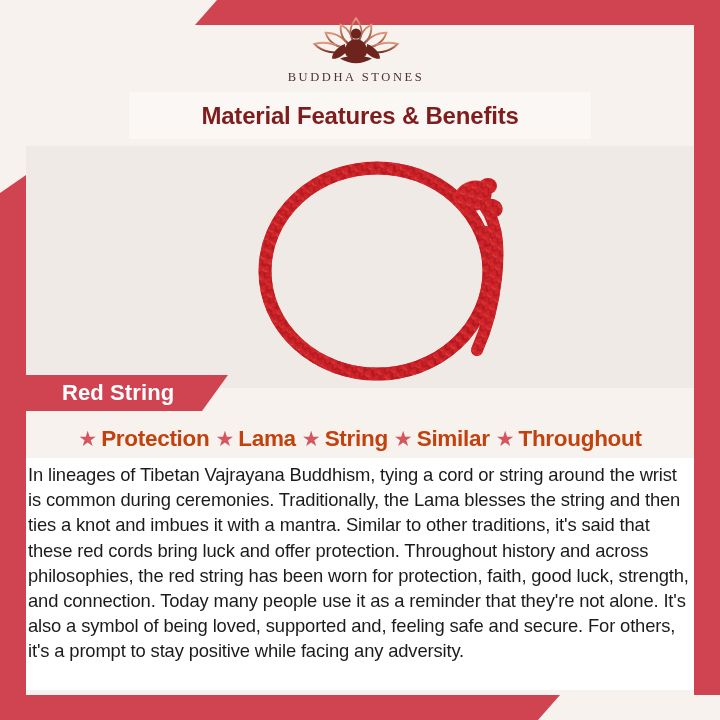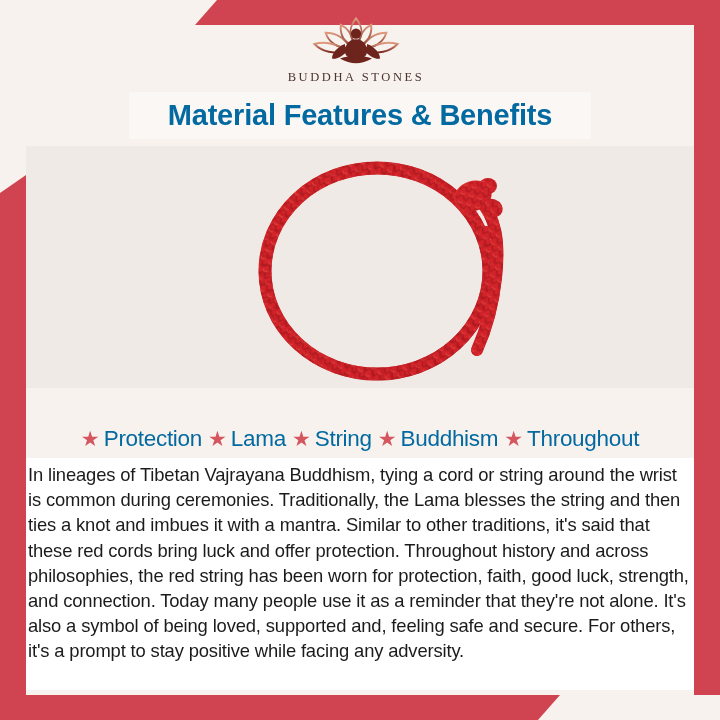--- a/index.html
+++ b/index.html
@@ -90,23 +90,23 @@
     left: 129px;
     width: 462px;
     height: 47px;
     background: #fbf7f4;
     display: flex;
     align-items: center;
     justify-content: center;
   }
   .title-text {
     font-family: "Liberation Sans", sans-serif;
-    font-size: 29px;
+    font-size: 24px;
     font-weight: bold;
-    color: #0369a1;
+    color: #7f1d1d;
     letter-spacing: -0.2px;
     white-space: nowrap;
   }
 
   
   .photo {
     position: absolute;
     top: 146px;
     left: 26px;
     width: 668px;
@@ -162,23 +162,23 @@
     white-space: nowrap;
   }
   .star {
     color: #d4565f;
     font-size: 21px;
     line-height: 1;
     position: relative;
     top: -1px;
   }
   .benefit-label {
-    color: #0369a1;
+    color: #c2410c;
     font-size: 22.5px;
-    font-weight: normal;
+    font-weight: bold;
     letter-spacing: -0.3px;
   }
 
   
   .body-copy {
     position: absolute;
     top: 458px;
     left: 26px;
     width: 668px;
     height: 232px;
@@ -266,37 +266,40 @@
         <ellipse cx="254" cy="48" rx="9" ry="8" fill="#d2232a"></ellipse>
         <ellipse cx="254" cy="48" rx="8.4" ry="7.4" fill="url(#braid)" opacity="0.9"></ellipse>
         <ellipse cx="258" cy="70" rx="11" ry="9" fill="#c11e24" transform="rotate(20 258 70)"></ellipse>
         <ellipse cx="258" cy="70" rx="10.2" ry="8.2" fill="url(#braid)" transform="rotate(20 258 70)" opacity="0.9"></ellipse>
         <ellipse cx="252" cy="95" rx="8" ry="7" fill="#c51f25"></ellipse>
         <ellipse cx="252" cy="95" rx="7.4" ry="6.4" fill="url(#braid)" opacity="0.9"></ellipse>
       </g>
     </svg>
   </div>
 
+  <div class="ribbon">
+    <span class="ribbon-text">Red String</span>
+  </div>
 
   <div class="benefits">
     <span class="benefit">
       <span class="star">★</span>
       <span class="benefit-label">Protection</span>
     </span>
     <span class="benefit">
       <span class="star">★</span>
       <span class="benefit-label">Lama</span>
     </span>
     <span class="benefit">
       <span class="star">★</span>
       <span class="benefit-label">String</span>
     </span>
     <span class="benefit">
       <span class="star">★</span>
-      <span class="benefit-label">Buddhism</span>
+      <span class="benefit-label">Similar</span>
     </span>
     <span class="benefit">
       <span class="star">★</span>
       <span class="benefit-label">Throughout</span>
     </span>
   </div>
 
   <div class="body-copy">
     <p class="body-text">In lineages of Tibetan Vajrayana Buddhism, tying a cord or string around the wrist is common during ceremonies. Traditionally, the Lama blesses the string and then ties a knot and imbues it with a mantra. Similar to other traditions, it's said that these red cords bring luck and offer protection. Throughout history and across philosophies, the red string has been worn for protection, faith, good luck, strength, and connection. Today many people use it as a reminder that they're not alone. It's also a symbol of being loved, supported and, feeling safe and secure. For others, it's a prompt to stay positive while facing any adversity.</p>
   </div>

